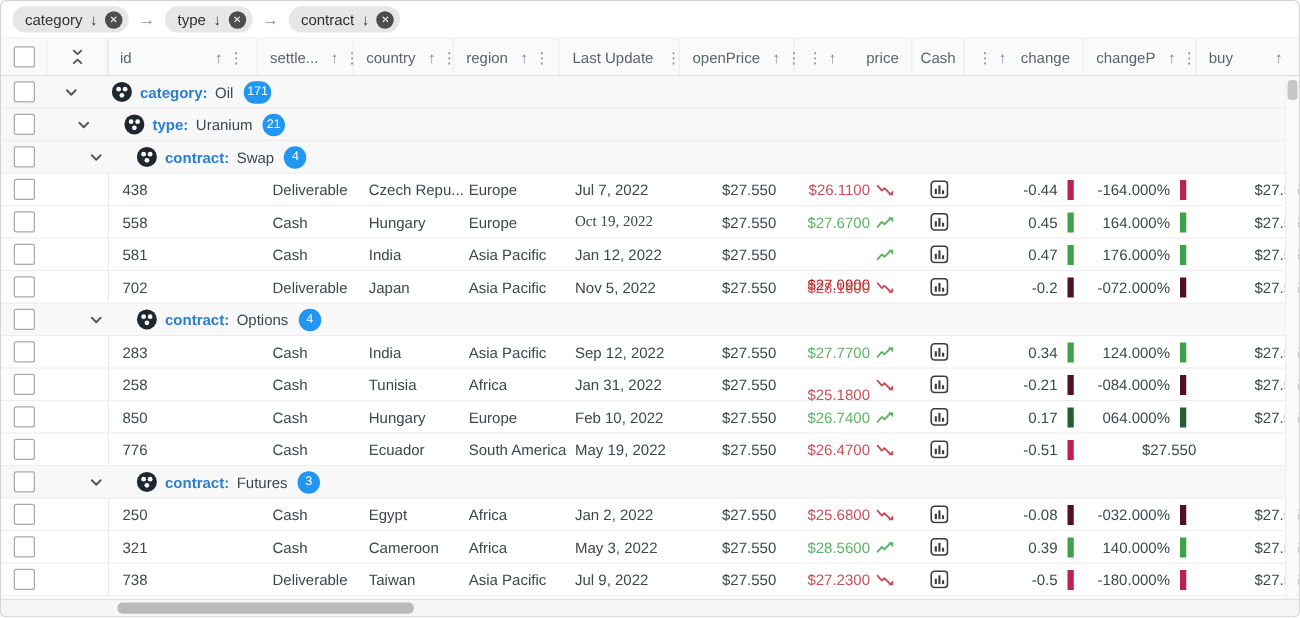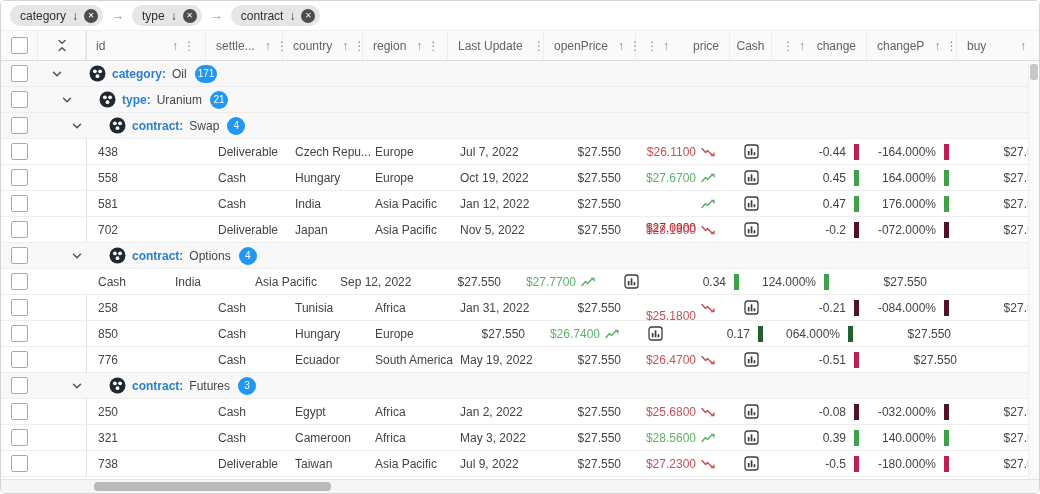--- a/index.html
+++ b/index.html
@@ -274,21 +274,21 @@
       </div>
       <div class="row">
         <div class="cell col-cb">
           <span class="cb"></span>
         </div>
         <div class="cell col-exp"></div>
         <div class="cell col-id pin-sep" style="width: 120px;">558</div>
         <div class="cell col-settle" style="width: 77px;">Cash</div>
         <div class="cell col-country" style="width: 80px;">Hungary</div>
         <div class="cell col-region" style="width: 85px;">Europe</div>
-        <div class="cell col-date" style="width: 96px;">Oct 19, 2022</div>
+        <div class="cell col-date" style="width: 96px; font-family: Liberation Serif, serif;">Oct 19, 2022</div>
         <div class="cell col-open right" style="width: 92px;">$27.550</div>
         <div class="cell col-price right price-cell" style="width: 94px;">
           <span style="color: rgb(92, 179, 101);">$27.6700</span>
           <span style="display: inline-flex;">
             <svg width="14" height="10" viewBox="0 0 14 10">
               <path d="M1 8.5 L4.5 4.5 L6.5 6.5 L11 2" fill="none" stroke="#5cb365" stroke-width="1.5" stroke-linecap="round" stroke-linejoin="round"></path>
               <polygon points="9.5,0.8 13.6,0.8 13.6,4.9" fill="#5cb365"></polygon>
             </svg>
           </span>
         </div>
@@ -415,20 +415,21 @@
           <span class="gfield">contract:</span>
           <span class="gval">Options</span>
           <span class="badge">4</span>
         </div>
       </div>
       <div class="row">
         <div class="cell col-cb">
           <span class="cb"></span>
         </div>
         <div class="cell col-exp"></div>
+        <div class="cell col-id pin-sep" style="width: 120px;">283</div>
         <div class="cell col-settle" style="width: 77px;">Cash</div>
         <div class="cell col-country" style="width: 80px;">India</div>
         <div class="cell col-region" style="width: 85px;">Asia Pacific</div>
         <div class="cell col-date" style="width: 96px;">Sep 12, 2022</div>
         <div class="cell col-open right" style="width: 92px;">$27.550</div>
         <div class="cell col-price right price-cell" style="width: 94px;">
           <span style="color: rgb(92, 179, 101);">$27.7700</span>
           <span style="display: inline-flex;">
             <svg width="14" height="10" viewBox="0 0 14 10">
               <path d="M1 8.5 L4.5 4.5 L6.5 6.5 L11 2" fill="none" stroke="#5cb365" stroke-width="1.5" stroke-linecap="round" stroke-linejoin="round"></path>
@@ -498,20 +499,21 @@
       </div>
       <div class="row">
         <div class="cell col-cb">
           <span class="cb"></span>
         </div>
         <div class="cell col-exp"></div>
         <div class="cell col-id pin-sep" style="width: 120px;">850</div>
         <div class="cell col-settle" style="width: 77px;">Cash</div>
         <div class="cell col-country" style="width: 80px;">Hungary</div>
         <div class="cell col-region" style="width: 85px;">Europe</div>
+        <div class="cell col-date" style="width: 96px;">Feb 10, 2022</div>
         <div class="cell col-open right" style="width: 92px;">$27.550</div>
         <div class="cell col-price right price-cell" style="width: 94px;">
           <span style="color: rgb(92, 179, 101);">$26.7400</span>
           <span style="display: inline-flex;">
             <svg width="14" height="10" viewBox="0 0 14 10">
               <path d="M1 8.5 L4.5 4.5 L6.5 6.5 L11 2" fill="none" stroke="#5cb365" stroke-width="1.5" stroke-linecap="round" stroke-linejoin="round"></path>
               <polygon points="9.5,0.8 13.6,0.8 13.6,4.9" fill="#5cb365"></polygon>
             </svg>
           </span>
         </div>

